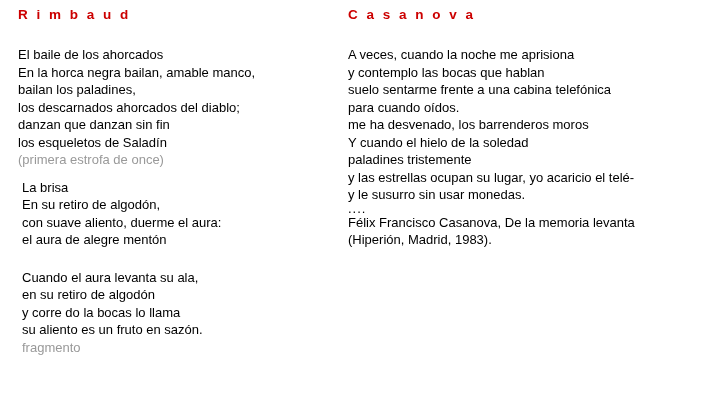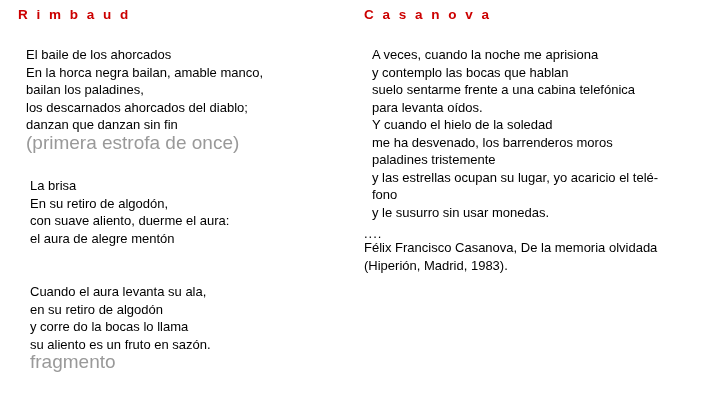--- a/index.html
+++ b/index.html
@@ -21,44 +21,44 @@
   }
   .column {
     position: absolute;
     top: 0;
   }
   .col-left {
     left: 18px;
     width: 330px;
   }
   .col-right {
-    left: 364px;
+    left: 348px;
     width: 350px;
   }
   .poem-title {
     color: #cc0000;
     font-size: 13.5px;
     font-weight: bold;
     letter-spacing: 2.5px;
     margin: 6px 0 0 0;
     padding: 0;
     line-height: 18px;
   }
   .stanza {
-    margin: 8px;
+    margin: 0;
     padding: 0;
     font-size: 13px;
     line-height: 17.5px;
   }
   .stanza .line {
     white-space: pre-wrap;
   }
   .note {
     color: #999999;
-    font-size: 19px;
+    font-size: 13px;
     line-height: 17.5px;
   }
   .gap-s { height: 10px; }
   .gap-l { height: 20px; }
   .indent-1 { padding-left: 4px; }
   .dots {
     font-size: 13px;
     line-height: 10px;
     letter-spacing: 1px;
   }
@@ -76,20 +76,21 @@
 
   <div class="column col-left">
     <h1 class="poem-title">R i m b a u d</h1>
 
     <div class="stanza block-left-1">
       <div class="line">El baile de los ahorcados</div>
       <div class="line">En la horca negra bailan, amable manco,</div>
       <div class="line">bailan los paladines,</div>
       <div class="line">los descarnados ahorcados del diablo;</div>
       <div class="line">danzan que danzan sin fin</div>
+      <div class="line">los esqueletos de Saladín</div>
       <div class="note">(primera estrofa de once)</div>
     </div>
 
     <div class="gap-s"></div>
 
     <div class="stanza indent-1">
       <div class="line">La brisa</div>
       <div class="line">En su retiro de algodón,</div>
       <div class="line">con suave aliento, duerme el aura:</div>
       <div class="line">el aura de alegre mentón</div>
@@ -106,30 +107,29 @@
     </div>
   </div>
 
   <div class="column col-right">
     <h1 class="poem-title">C a s a n o v a</h1>
 
     <div class="stanza block-right-1">
       <div class="line">A veces, cuando la noche me aprisiona</div>
       <div class="line">y contemplo las bocas que hablan</div>
       <div class="line">suelo sentarme frente a una cabina telefónica</div>
-      <div class="line">para levanta oídos.</div>
+      <div class="line">para cuando oídos.</div>
+      <div class="line">me ha desvenado, los barrenderos moros</div>
       <div class="line">Y cuando el hielo de la soledad</div>
-      <div class="line">me ha desvenado, los barrenderos moros</div>
       <div class="line">paladines tristemente</div>
       <div class="line">y las estrellas ocupan su lugar, yo acaricio el telé-</div>
-      <div class="line">fono</div>
       <div class="line">y le susurro sin usar monedas.</div>
     </div>
 
     <div class="dots">....</div>
 
     <div class="attribution">
-      <div class="line">Félix Francisco Casanova, De la memoria olvidada</div>
+      <div class="line">Félix Francisco Casanova, De la memoria levanta</div>
       <div class="line">(Hiperión, Madrid, 1983).</div>
     </div>
   </div>
 
 </div>
 
 </body></html>

